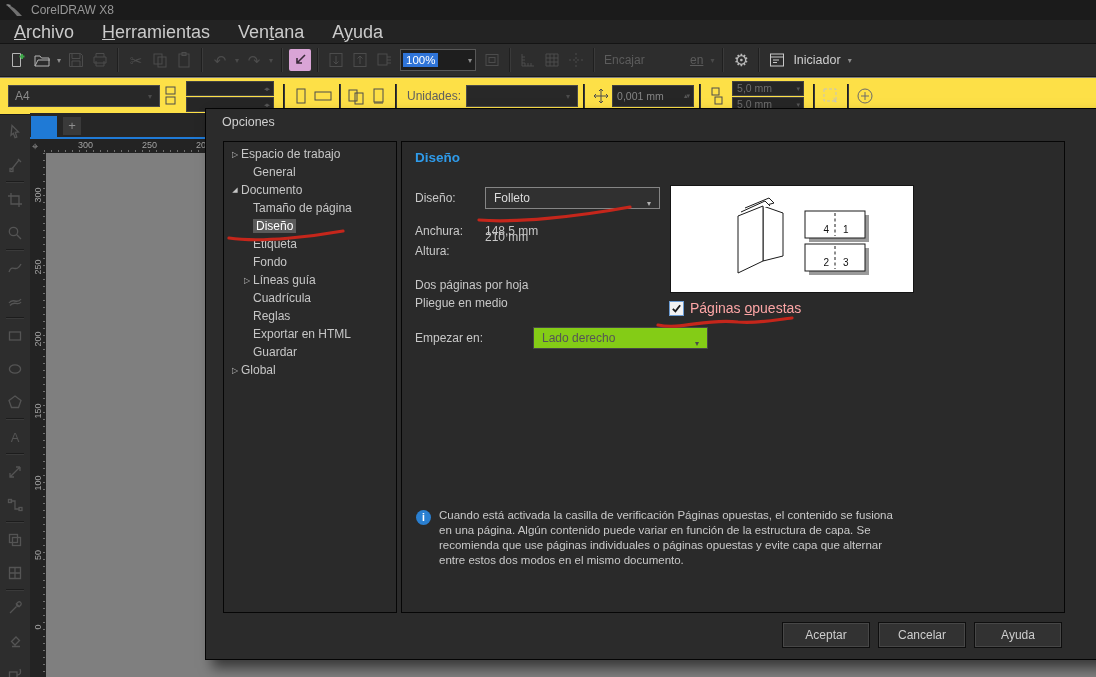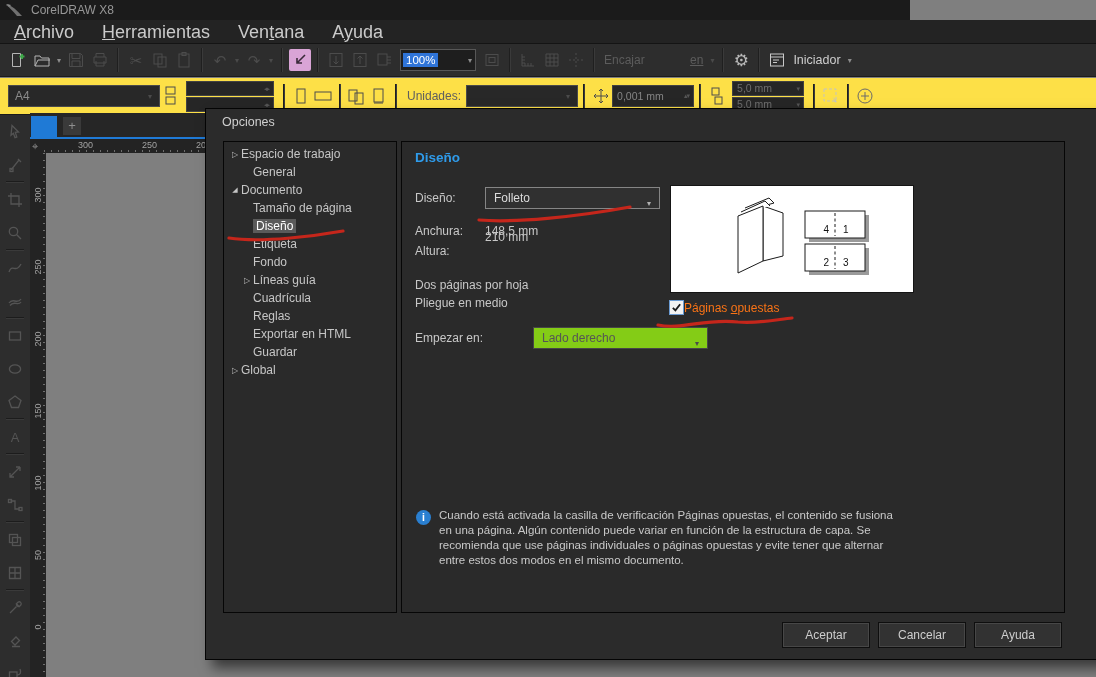--- a/index.html
+++ b/index.html
@@ -1,20 +1,20 @@
 <!DOCTYPE html>
 <html><head>
 <meta charset="utf-8">
 <style>
   html,body{margin:0;padding:0;}
   #app{position:relative;width:1096px;height:677px;overflow:hidden;
        background:#7f7f7f;font-family:"Liberation Sans",sans-serif;
        -webkit-font-smoothing:antialiased;}
   
-  .titlebar{position:absolute;left:0;top:0;width:910px;height:20px;background:#1b1b1b;
+  .titlebar{position:absolute;left:0;top:0;width:1096px;height:20px;background:#1b1b1b;
             display:flex;align-items:center;}
   .titlebar .logo{width:20px;height:14px;margin-left:5px;}
   .titlebar .title{color:#979797;font-size:12px;margin-left:6px;}
   .menubar{position:absolute;left:0;top:20px;width:1096px;height:23px;background:#232323;
            border-bottom:1px solid #141414;display:flex;align-items:center;}
   .menu-item{color:#cacaca;font-size:18px;padding:0 14px;line-height:22px;cursor:default;}
   .menu-item .u{text-decoration:underline;}
   .toolbar{position:absolute;left:0;top:44px;width:1096px;height:33px;background:#2d2d2d;
            border-bottom:1px solid #1b1b1b;display:flex;align-items:center;padding-left:6px;box-sizing:border-box;}
   .tb{width:24px;height:24px;display:flex;align-items:center;justify-content:center;flex:none;}
@@ -89,21 +89,21 @@
   .dd{position:absolute;left:83px;width:175px;height:22px;background:#303030;border:1px solid #858585;
       box-sizing:border-box;color:#dcdcdc;font-size:12px;line-height:20px;padding:0 8px;}
   .dd .caret{position:absolute;right:5px;top:6px;color:#b0b0b0;}
   .dd.disabled{background:#84cc16;border-color:#464646;color:#555;margin-left:48px;}
   .dd.disabled .caret{color:#4a4a4a;}
   .preview{position:absolute;left:268px;top:43px;width:244px;height:108px;background:#ffffff;
            border:1px solid #151515;box-sizing:border-box;}
   .cbrow{position:absolute;left:267px;top:158px;display:flex;align-items:center;}
   .cbox{width:13px;height:13px;background:#f2f2f2;border:1px solid #6b9bd2;box-sizing:content-box;
         display:flex;align-items:center;justify-content:center;}
-  .cblabel{font-size:12px;color:#f97316;}
+  .cblabel{margin-left:6px;font-size:14px;color:#fca5a5;}
   .cblabel .u{text-decoration:underline;}
   .inforow{position:absolute;left:14px;top:366px;display:flex;}
   .info-icon{width:15px;height:15px;border-radius:50%;background:#2a7fd0;color:#fff;font-size:10.5px;
              font-weight:bold;text-align:center;line-height:15px;flex:none;margin-top:2px;}
   .info-lines{margin-left:8px;font-size:11.5px;color:#c9c9c9;line-height:15px;white-space:nowrap;}
   .btn{position:absolute;top:513px;width:88px;height:26px;background:#323232;border:1px solid #0e0e0e;
        box-shadow:inset 0 0 0 1px #474747;box-sizing:border-box;color:#cdcdcd;font-size:12px;
        text-align:center;line-height:24px;cursor:default;}
   .annot{position:absolute;left:0;top:0;width:1096px;height:677px;z-index:30;pointer-events:none;}
 </style>
@@ -568,21 +568,21 @@
             </svg>
         </span>
         <span class="cblabel"><span>Páginas </span><span class="u">o</span><span>puestas</span></span>
       </div>
 
       <div class="inforow">
         <span class="info-icon">i</span>
         <div class="info-lines">
           <div>Cuando está activada la casilla de verificación Páginas opuestas, el contenido se fusiona</div>
           <div>en una página. Algún contenido puede variar en función de la estructura de capa. Se</div>
-          <div>recomienda que use páginas individuales o páginas opuestas y evite tener que alternar</div>
+          <div>recomienda que use páginas individuales o páginas opuestas y evite capa que alternar</div>
           <div>entre estos dos modos en el mismo documento.</div>
         </div>
       </div>
     </div>
 
     <div class="btn" style="left:576px;">Aceptar</div>
     <div class="btn" style="left:672px;">Cancelar</div>
     <div class="btn" style="left:768px;">Ayuda</div>
   </div>
 

